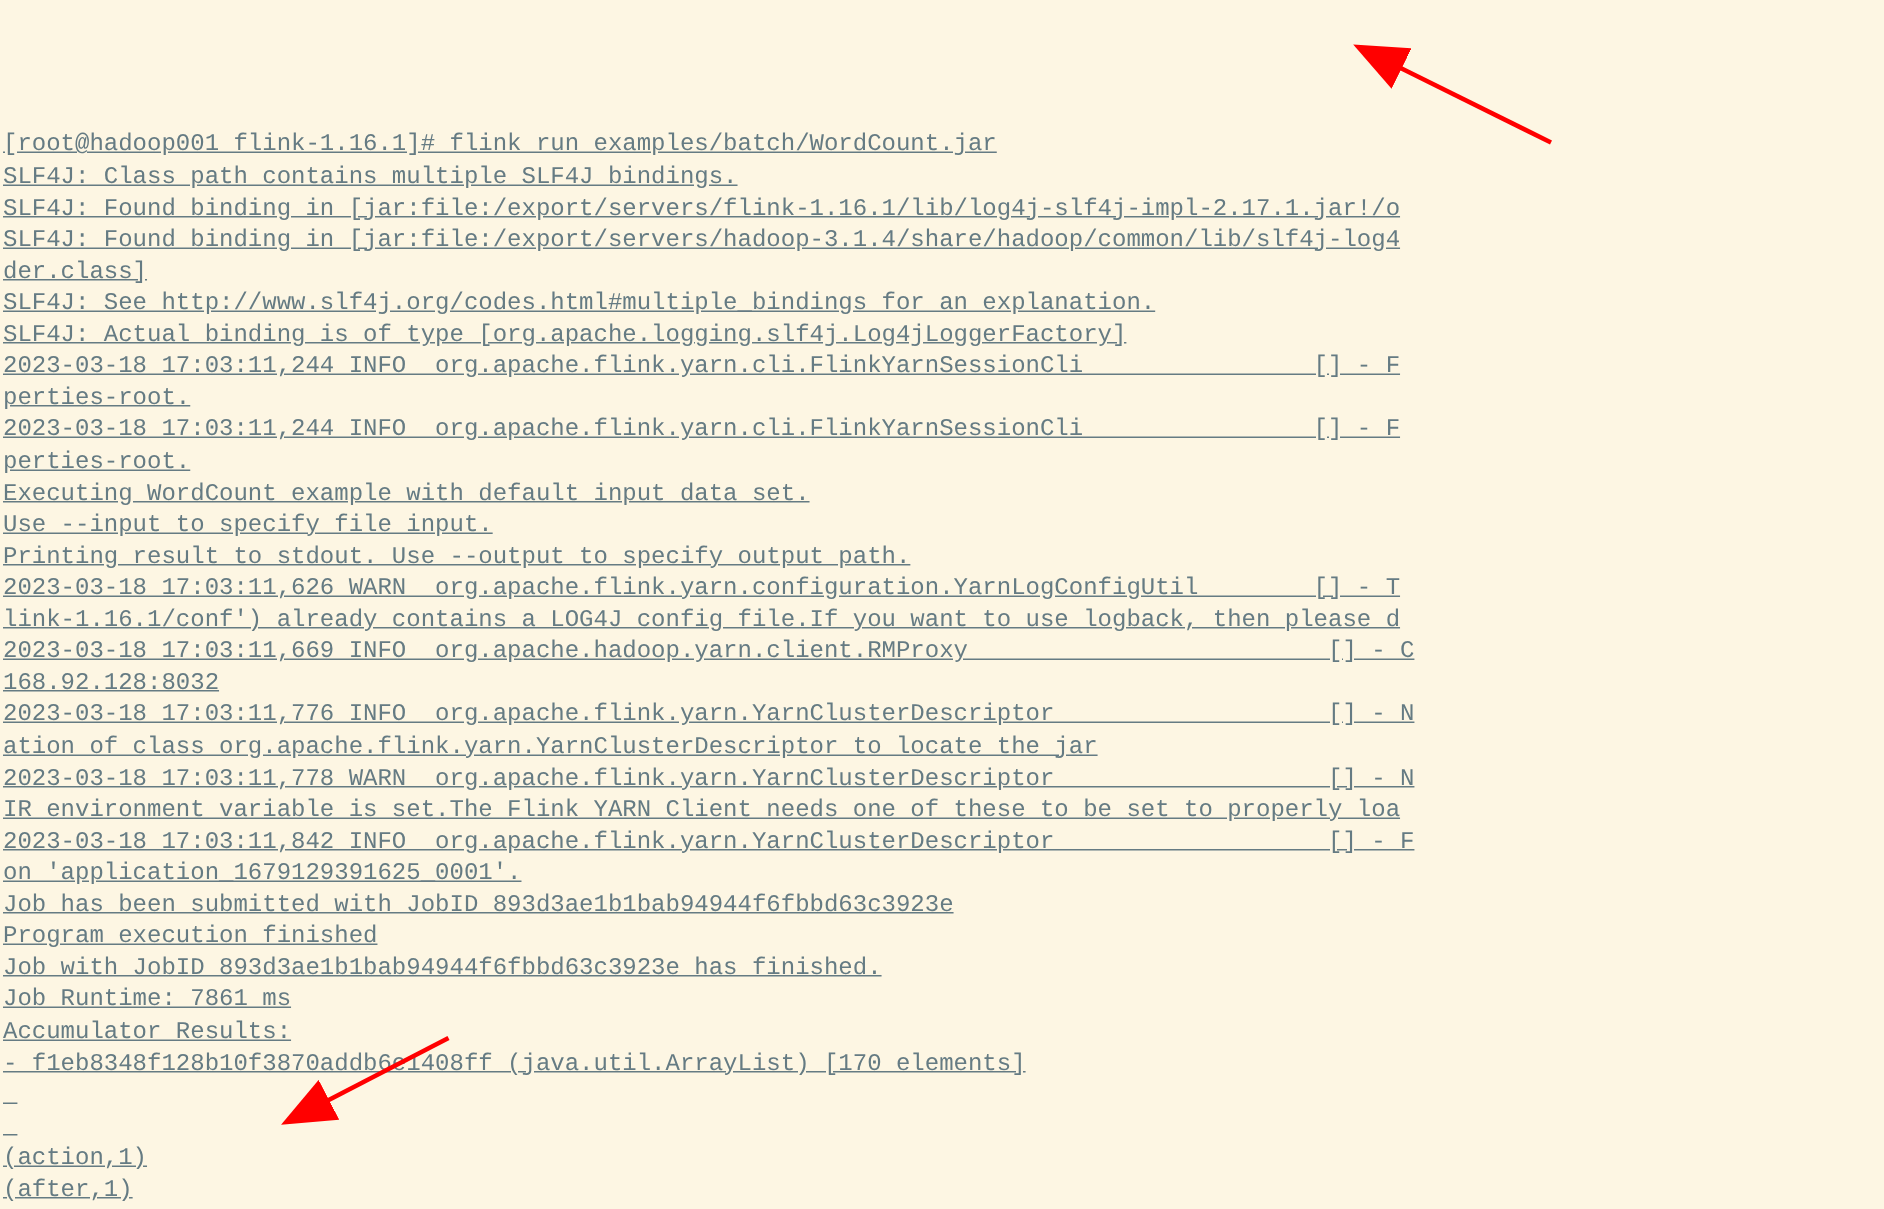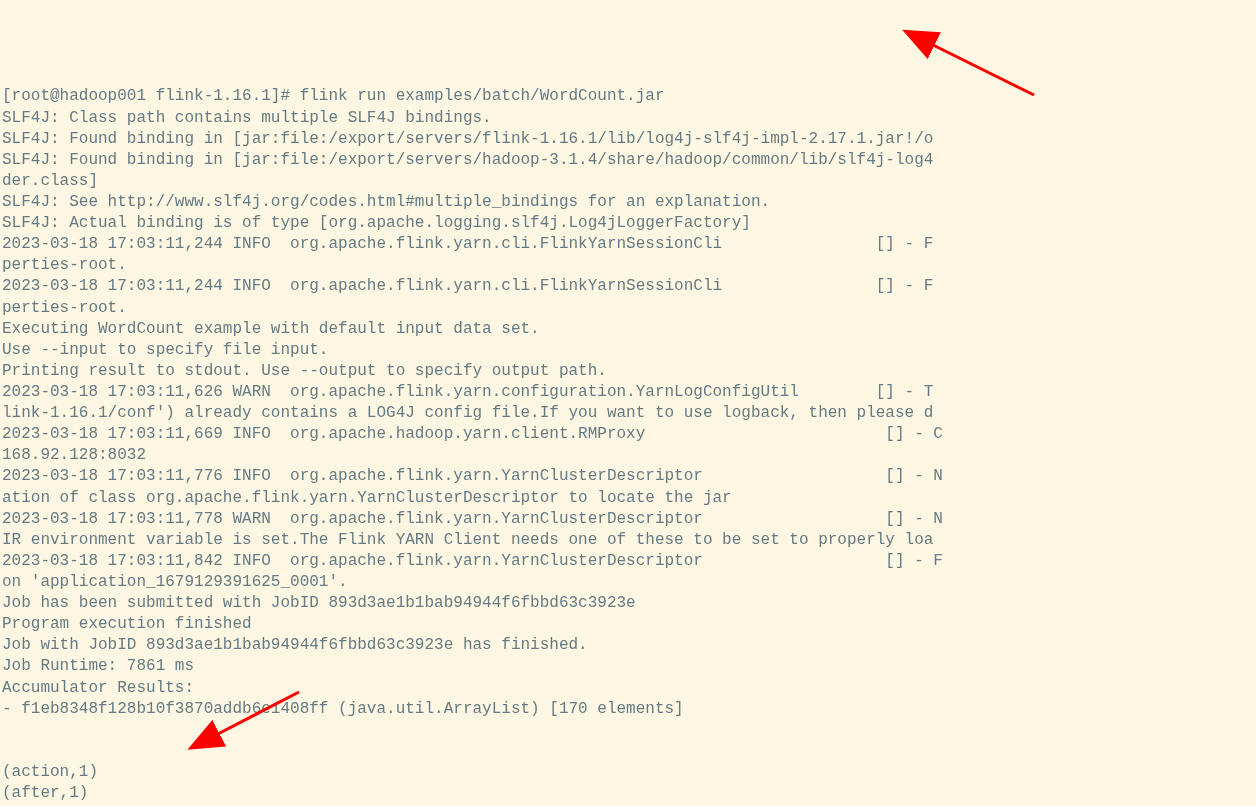--- a/index.html
+++ b/index.html
@@ -15,20 +15,21 @@
       white-space: pre;
       overflow-x: hidden;
       line-height: 1.32;
       padding: 2px;
       position: relative;
       width: 1256px;
       height: 806px;
     }
     .terminal-line {
       white-space: pre;
+      text-decoration: underline;
     }
     .arrow {
       position: absolute;
       pointer-events: none;
     }
     .arrow svg {
       overflow: visible;
     }
   </style>
 </head>

